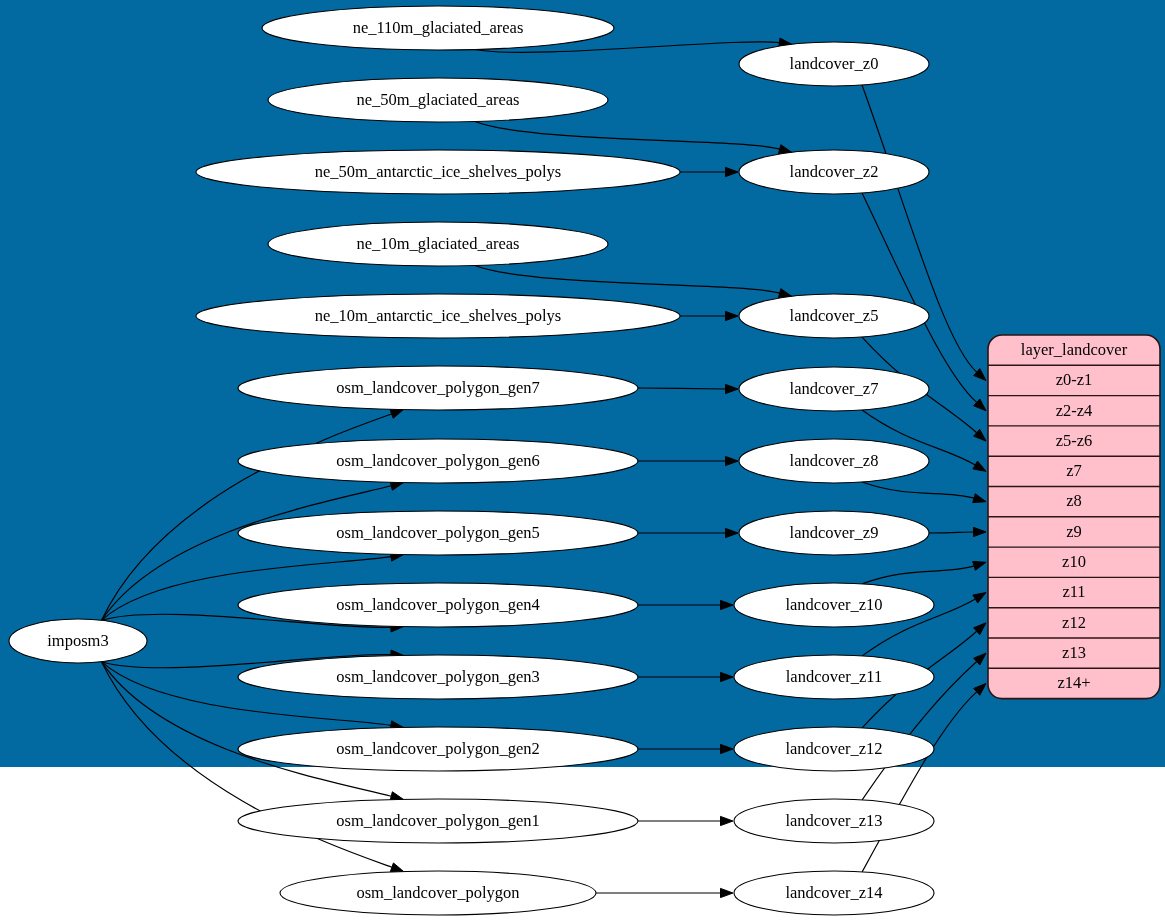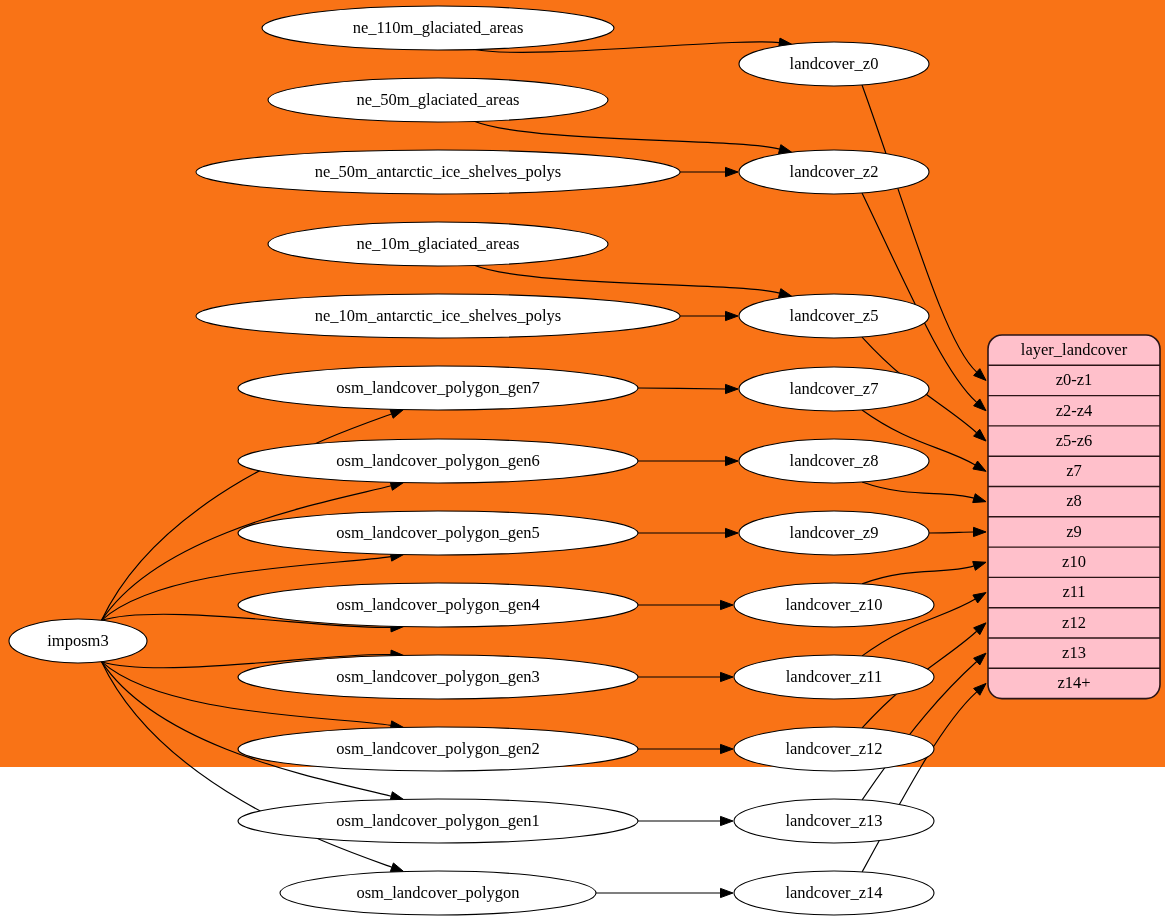--- a/index.html
+++ b/index.html
@@ -1,18 +1,18 @@
 <!DOCTYPE html>
 <html><head>
 <meta charset="utf-8">
 <style>
   html,body{margin:0;padding:0;background:#ffffff;}
   body{width:1165px;height:923px;overflow:hidden;
        font-family:"Liberation Serif","DejaVu Serif",serif;}
-  #stage{position:relative;width:1165px;height:767px;background:#f97316;}
+  #stage{position:relative;width:1165px;height:767px;background:#0369a1;}
   svg#graph{position:absolute;left:0;top:0;width:1165px;height:923px;}
   .node-ell{fill:#ffffff;stroke:#000000;stroke-width:1.1;}
   .node-lbl{font-family:"Liberation Serif","DejaVu Serif",serif;font-size:16.5px;fill:#000000;
             text-anchor:middle;dominant-baseline:middle;}
   .edge{fill:none;stroke:#000000;stroke-width:1.15;}
   .arrowfill{fill:#000000;stroke:#000000;stroke-width:1;}
   .tbl-lbl{font-family:"Liberation Serif","DejaVu Serif",serif;font-size:16.5px;fill:#000000;
            text-anchor:middle;dominant-baseline:middle;}
 </style>
 </head>

